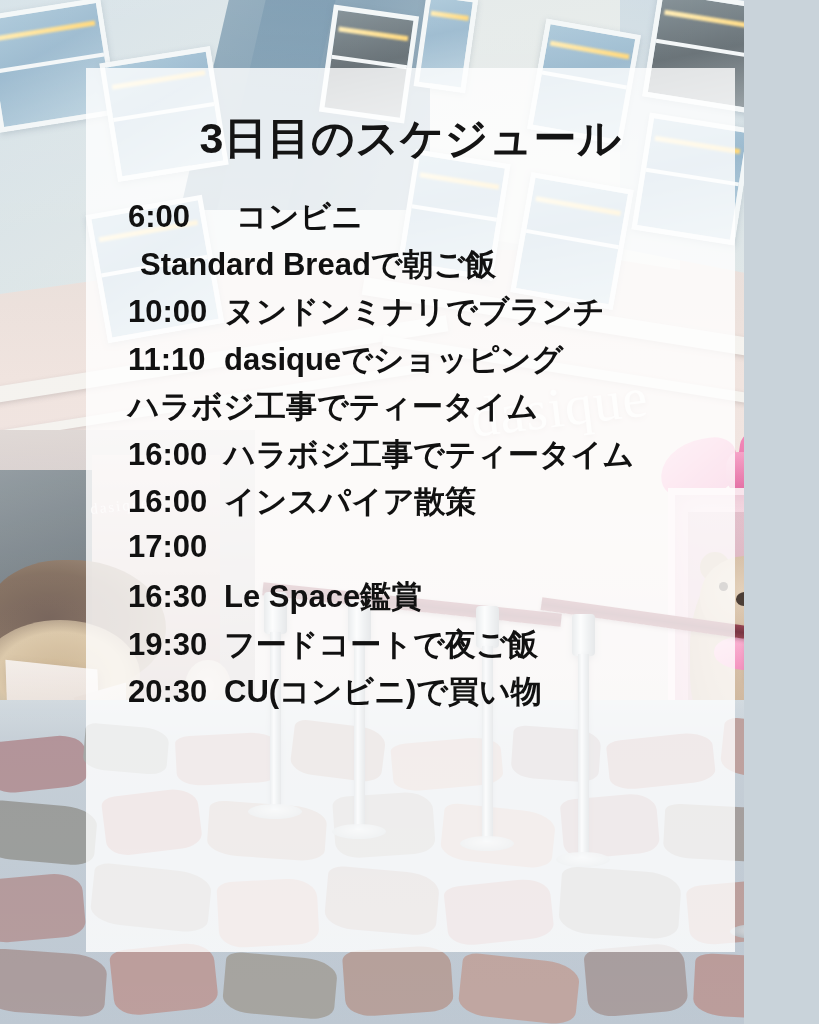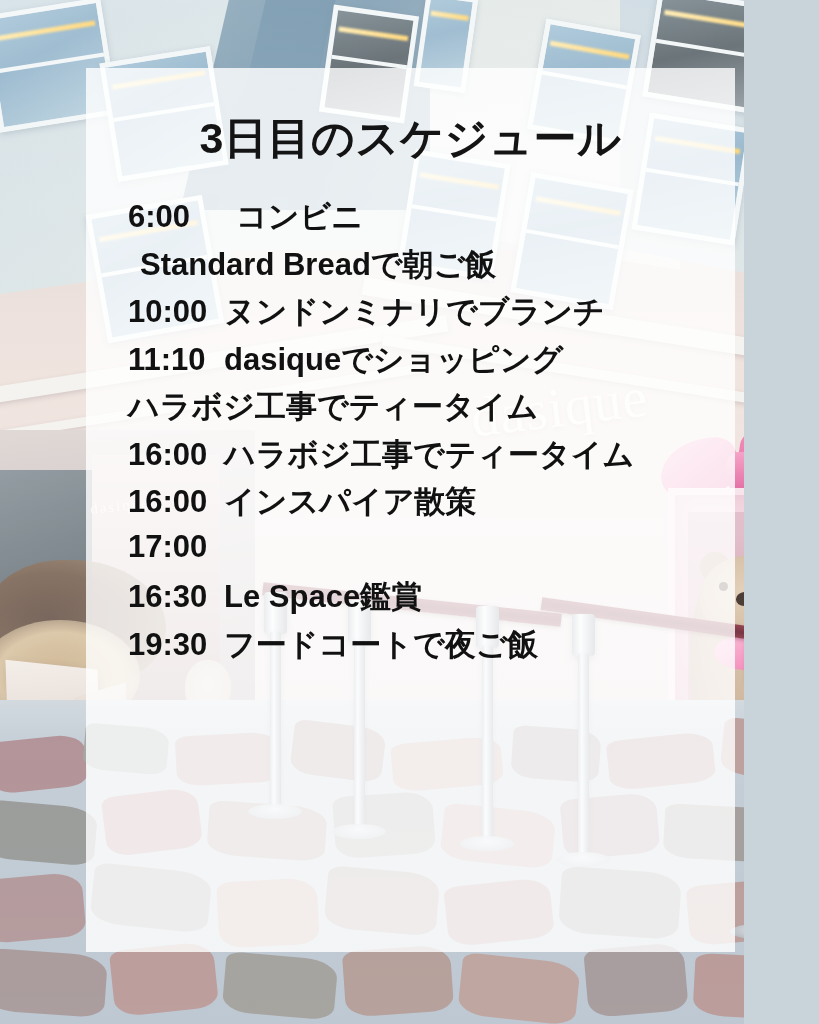--- a/index.html
+++ b/index.html
@@ -457,16 +457,20 @@
           <span class="time">17:00</span>
         </div>
         <div class="row">
           <span class="time">16:30</span>
           <span class="task">Le Space鑑賞</span>
         </div>
         <div class="row">
           <span class="time">19:30</span>
           <span class="task">フードコートで夜ご飯</span>
         </div>
+        <div class="row">
+          <span class="time">20:30</span>
+          <span class="task">CU(コンビニ)で買い物</span>
+        </div>
       </div>
   </div>
 
 </div>
 
 </body></html>

